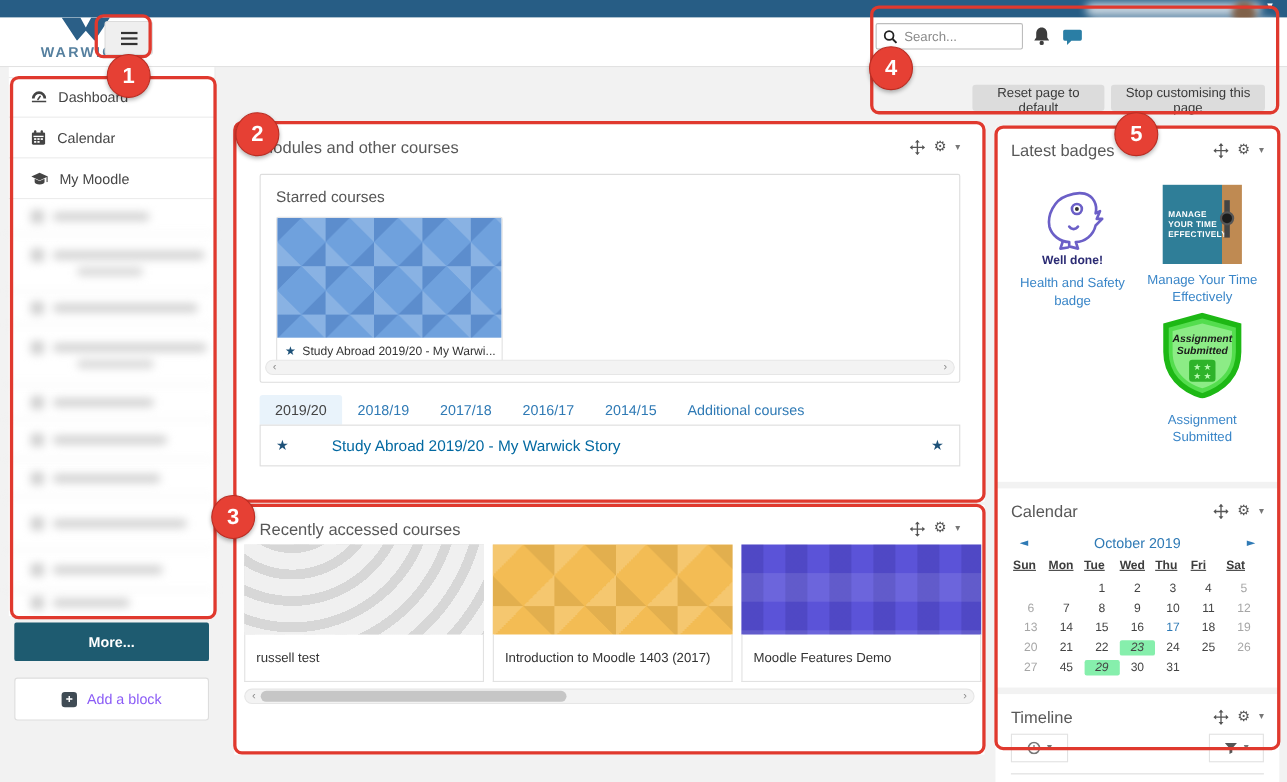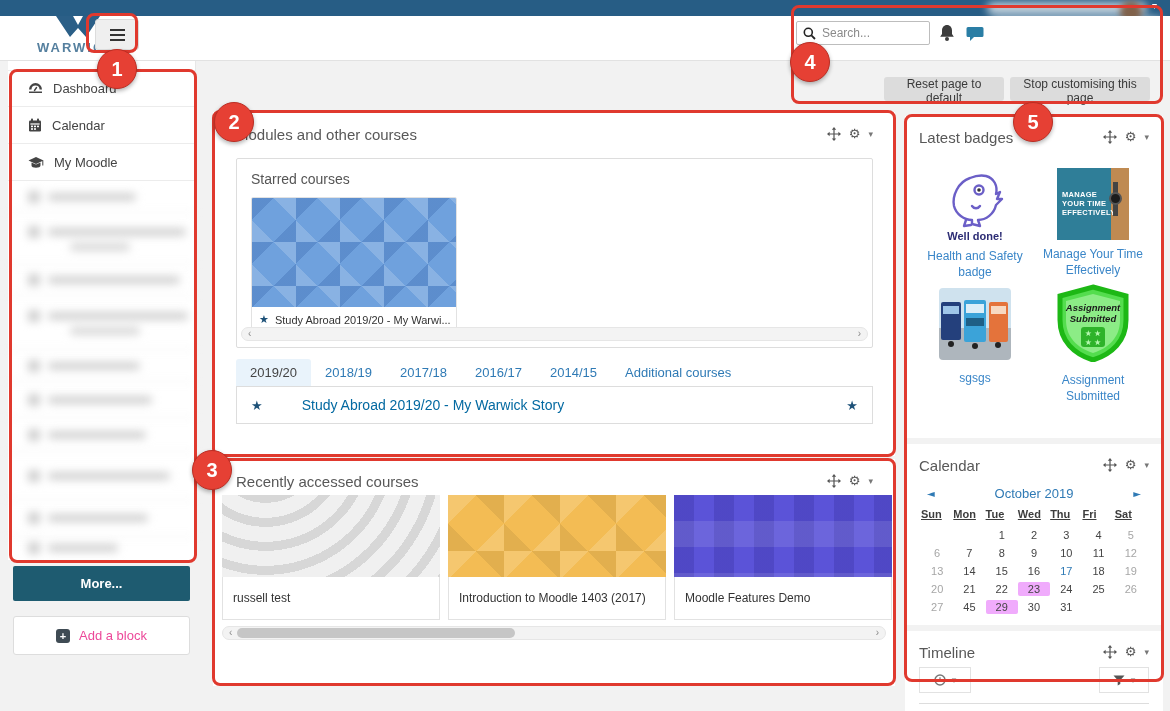--- a/index.html
+++ b/index.html
@@ -31,21 +31,21 @@
   .side-item { height:37px; display:flex; align-items:center; gap:10px; padding-left:20px; border-bottom:1px solid #ececec; font-size:13px; color:#444; cursor:pointer; }
   .side-item:first-child { margin-top:9px; border-top:1px solid #ececec; }
   .side-blur { border-bottom:1px solid #ececec; display:flex; flex-direction:column; justify-content:center; align-items:flex-start; padding-left:20px; gap:5px; filter:blur(4px); }
   .side-blur .line { display:flex; align-items:center; gap:8px; }
   .side-blur .b-ico { width:12px; height:12px; background:#cfcfcf; border-radius:2px; flex:none; }
   .side-blur .b-bar { height:8px; background:#d2d2d2; border-radius:4px; }
   .side-blur .b-bar2 { height:8px; background:#d8d8d8; border-radius:4px; margin-left:42px; }
   .more-btn { position:absolute; left:13px; top:566px; width:177px; height:35px; background:#1e5b70; color:#fff; font-weight:bold; font-size:13px; border:none; border-radius:2px; font-family:inherit; cursor:pointer; }
   .add-block { position:absolute; left:13px; top:616px; width:177px; height:39px; background:#fff; border:1px solid #ddd; border-radius:3px; display:flex; align-items:center; justify-content:center; gap:9px; cursor:pointer; }
   .add-block .plus { width:14px; height:14px; background:#3f4b54; border-radius:3px; color:#fff; font-size:11px; line-height:14px; text-align:center; font-weight:bold; }
-  .add-block .lbl { color:#ec4899; font-size:13px; }
+  .add-block .lbl { color:#8b5cf6; font-size:13px; }
 
   
   .card { position:absolute; background:#fff; }
   .card-title { position:absolute; left:23px; top:14px; font-size:15px; color:#585858; }
   .card-title-sm { position:absolute; left:14px; top:13px; font-size:15px; color:#585858; }
   .card-icons { position:absolute; display:flex; align-items:center; gap:8px; color:#555; }
   .gear { font-family:"DejaVu Sans",sans-serif; font-size:13px; color:#555; cursor:pointer; }
   .caret { font-family:"DejaVu Sans",sans-serif; font-size:9px; color:#777; cursor:pointer; }
 
   
@@ -102,21 +102,21 @@
 
   
   .cal-nav { position:absolute; left:14px; top:42px; width:230px; display:flex; align-items:center; font-size:12px; color:#2f7ab5; }
   .cal-nav .month { flex:1; text-align:center; font-size:13px; cursor:pointer; }
   .cal-arrow { font-family:"DejaVu Sans",sans-serif; font-size:10px; cursor:pointer; padding:0 8px; }
   .cal-head { position:absolute; left:16px; top:64px; width:226px; display:grid; grid-template-columns:repeat(7,1fr); }
   .cal-head span { text-align:left; font-size:11px; font-weight:bold; color:#3d3d3d; text-decoration:underline; cursor:pointer; }
   .cal-dates { position:absolute; left:16px; top:84px; width:226px; display:grid; grid-template-columns:repeat(7,1fr); row-gap:4px; }
   .cal-dates span { text-align:center; font-size:11px; color:#444; padding:1px 0; cursor:pointer; }
   .cal-dates span:nth-child(7n+1), .cal-dates span:nth-child(7n) { color:#a6a6a6; }
-  .cal-dates span.hl { background:#f0abfc; border-radius:2px; }
+  .cal-dates span.hl { background:#86efac; border-radius:2px;font-style:italic; }
   .cal-dates span.ev { color:#2f7ab5; }
 
   
   .tl-drop { position:absolute; top:36px; height:26px; border:1px solid #e2e2e2; background:#fff; display:flex; align-items:center; justify-content:center; gap:6px; color:#666; cursor:pointer; }
 
   
   .abox { position:absolute; border:3px solid #e0392e; border-radius:8px; pointer-events:none; }
   .acirc { position:absolute; width:40px; height:40px; border-radius:50%; background:#e64034; border:1px solid #bb2d23; color:#fff; font-size:20px; font-weight:bold; display:flex; align-items:center; justify-content:center; box-shadow:0 2px 4px rgba(0,0,0,.3); }
 </style>
 </head>
@@ -367,39 +367,20 @@
         <div class="mline">EFFECTIVELY</div>
         <div class="strap"></div>
         <div class="watch"></div>
       </div>
       <div class="blabel">
         <div>Manage Your Time</div>
         <div>Effectively</div>
       </div>
     </div>
 
-    <div class="badge" style="left:12px; top:172px;">
-      <svg class="badge-art" width="72" height="72" viewBox="0 0 72 72" style="border-radius:4px;">
-        <rect width="72" height="40" fill="#cfe2ee"></rect>
-        <rect y="40" width="72" height="32" fill="#aeb6bd"></rect>
-        <rect x="2" y="14" width="20" height="38" rx="2" fill="#24407c"></rect>
-        <rect x="4" y="18" width="16" height="8" fill="#9fc6e8"></rect>
-        <rect x="25" y="12" width="22" height="42" rx="2" fill="#3ba3d9"></rect>
-        <rect x="27" y="16" width="18" height="9" fill="#dceef8"></rect>
-        <rect x="27" y="30" width="18" height="8" fill="#1e5f86"></rect>
-        <rect x="50" y="14" width="19" height="40" rx="2" fill="#e4733b"></rect>
-        <rect x="52" y="18" width="15" height="8" fill="#f7d9c2"></rect>
-        <circle cx="12" cy="56" r="3" fill="#222"></circle>
-          <circle cx="36" cy="58" r="3" fill="#222"></circle>
-          <circle cx="59" cy="57" r="3" fill="#222"></circle>
-      </svg>
-      <div class="blabel">
-        <div>sgsgs</div>
-      </div>
-    </div>
 
     <div class="badge" style="left:130px; top:168px;">
       <svg class="badge-art" width="78" height="78" viewBox="0 0 78 78">
         <path d="M39 3 L72 12 V36 C72 57 58 70 39 76 C20 70 6 57 6 36 V12 Z" fill="#54dd4e" stroke="#1db815" stroke-width="5"></path>
         <path d="M39 10 L66 17 V36 C66 53 55 64 39 69 C23 64 12 53 12 36 V17 Z" fill="#8cec86"></path>
         <text x="39" y="27" text-anchor="middle" font-size="9.5" font-weight="bold" font-style="italic" fill="#1a1a1a">Assignment</text>
         <text x="39" y="38" text-anchor="middle" font-size="9.5" font-weight="bold" font-style="italic" fill="#1a1a1a">Submitted</text>
         <rect x="27" y="43" width="24" height="20" rx="3" fill="#2eb32a"></rect>
         <text x="39" y="52" text-anchor="middle" font-size="8" fill="#b6f7b0">★ ★</text>
         <text x="39" y="61" text-anchor="middle" font-size="8" fill="#b6f7b0">★ ★</text>

